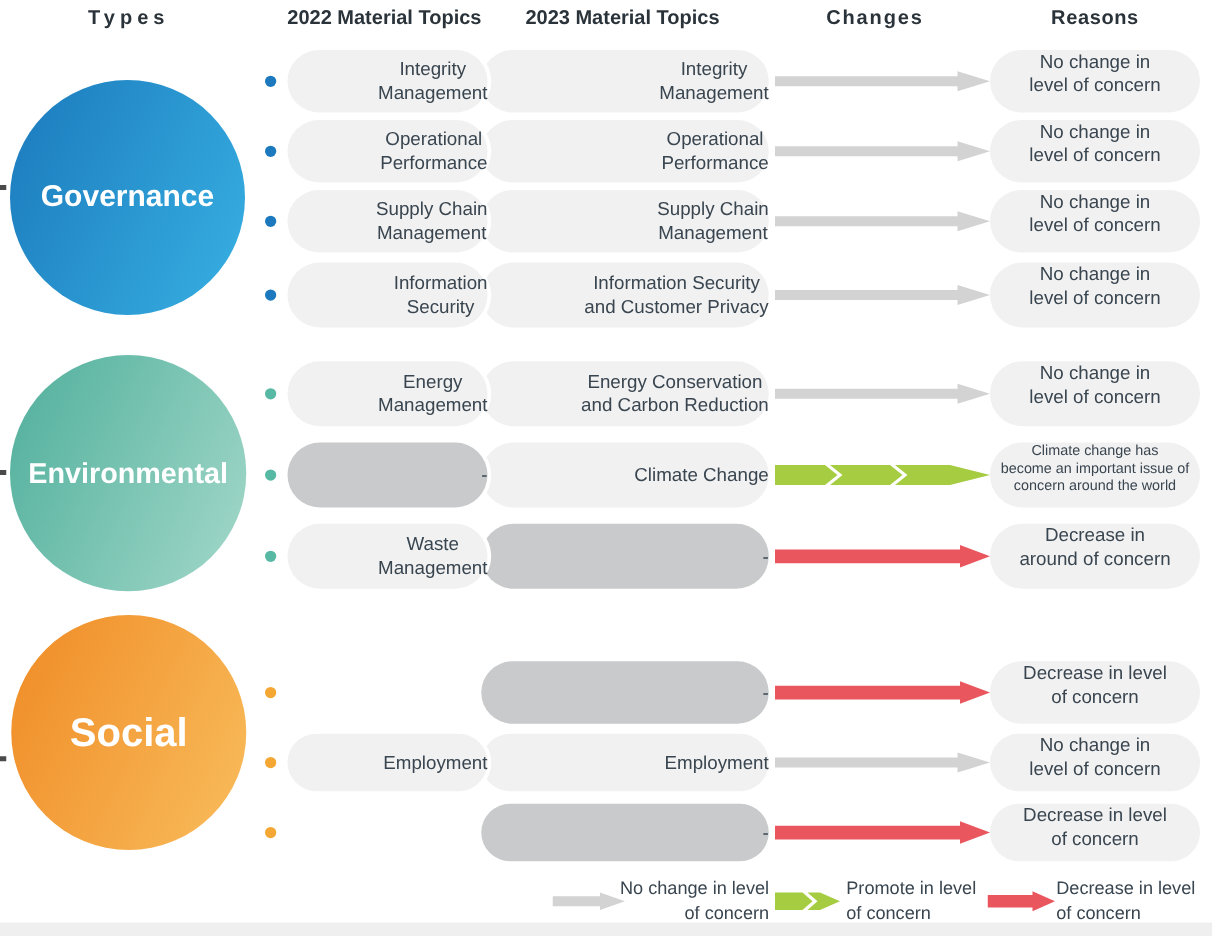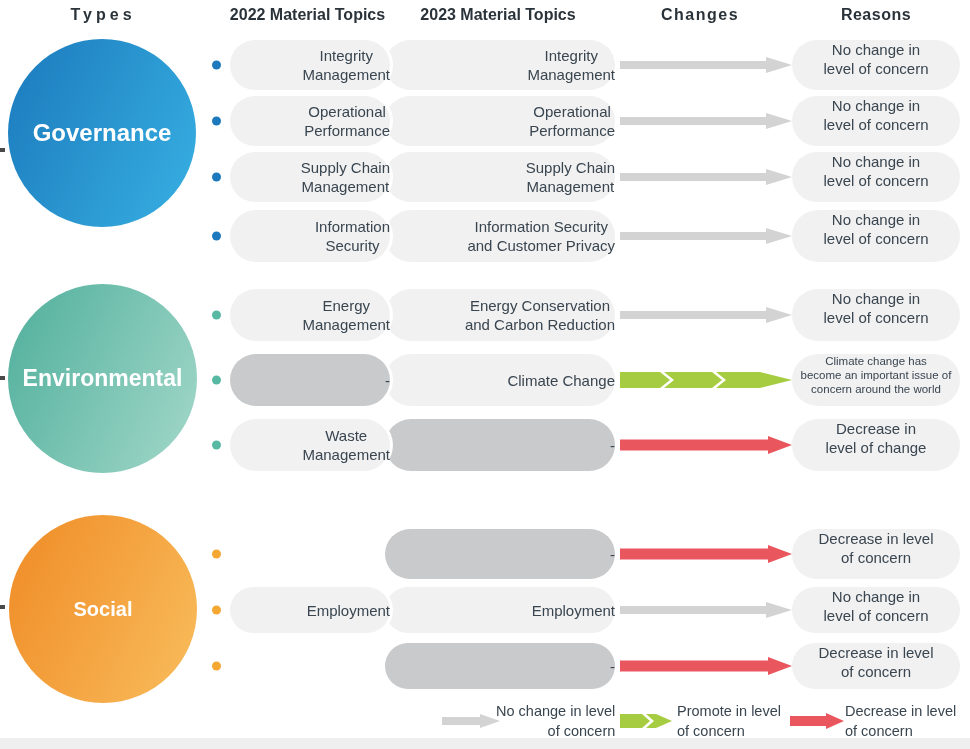--- a/index.html
+++ b/index.html
@@ -8,25 +8,25 @@
   .hdr{position:absolute;top:6px;font-size:16px;font-weight:700;color:var(--header-text);
        text-align:center;white-space:nowrap;}
   .hdr.types{left:40px;width:126px;letter-spacing:4px;}
   .hdr.c2022{left:210px;width:195px;}
   .hdr.c2023{left:400px;width:196px;}
   .hdr.chg{left:640px;width:120px;letter-spacing:1.5px;}
   .hdr.rsn{left:816px;width:120px;letter-spacing:.5px;}
 
   .circle{position:absolute;border-radius:50%;display:flex;align-items:center;justify-content:center;
           color:#fff;font-weight:700;}
-  .circle.gov{left:8px;top:39px;width:188px;height:188px;font-size:24px;
+  .circle.gov{left:8px;top:64px;width:188px;height:188px;font-size:24px;
           background:linear-gradient(115deg,var(--gov-a) 10%,var(--gov-b) 90%);}
   .circle.env{left:8px;top:284px;width:189px;height:189px;font-size:23px;
           background:linear-gradient(115deg,var(--env-a) 10%,var(--env-b) 90%);}
-  .circle.soc{left:9px;top:515px;width:188px;height:188px;font-size:20px;
+  .circle.soc{left:9px;top:492px;width:188px;height:188px;font-size:32px;
           background:linear-gradient(115deg,var(--soc-a) 10%,var(--soc-b) 90%);}
 
   .edge-dash{position:absolute;left:0;width:5px;height:4px;background:#4a4a4a;}
 
   .row{position:absolute;left:0;width:970px;}
   .bullet{position:absolute;left:212px;top:50%;transform:translateY(-50%);
           width:9px;height:9px;border-radius:50%;}
   .bullet.gov{background:var(--gov-bullet);} .bullet.env{background:var(--env-bullet);}
   .bullet.soc{background:var(--soc-bullet);}
 
@@ -241,21 +241,21 @@
       <div class="pill pill-left light">
           <span class="ml">Waste
 Management</span>
         </div>
     </div>
     <svg class="arrow decrease">
         <use href="#arr-red"></use>
       </svg>
     <div class="reason">
         <span class="ml">Decrease in
-level of change</span>
+around of concern</span>
       </div>
   </div>
 
   <div class="row" style="top:529px;height:50px">
     <span class="bullet soc"></span>
     <div class="pillgroup">
       <div class="pill pill-right dark">
           <span class="ml">-</span>
         </div>
     </div>

